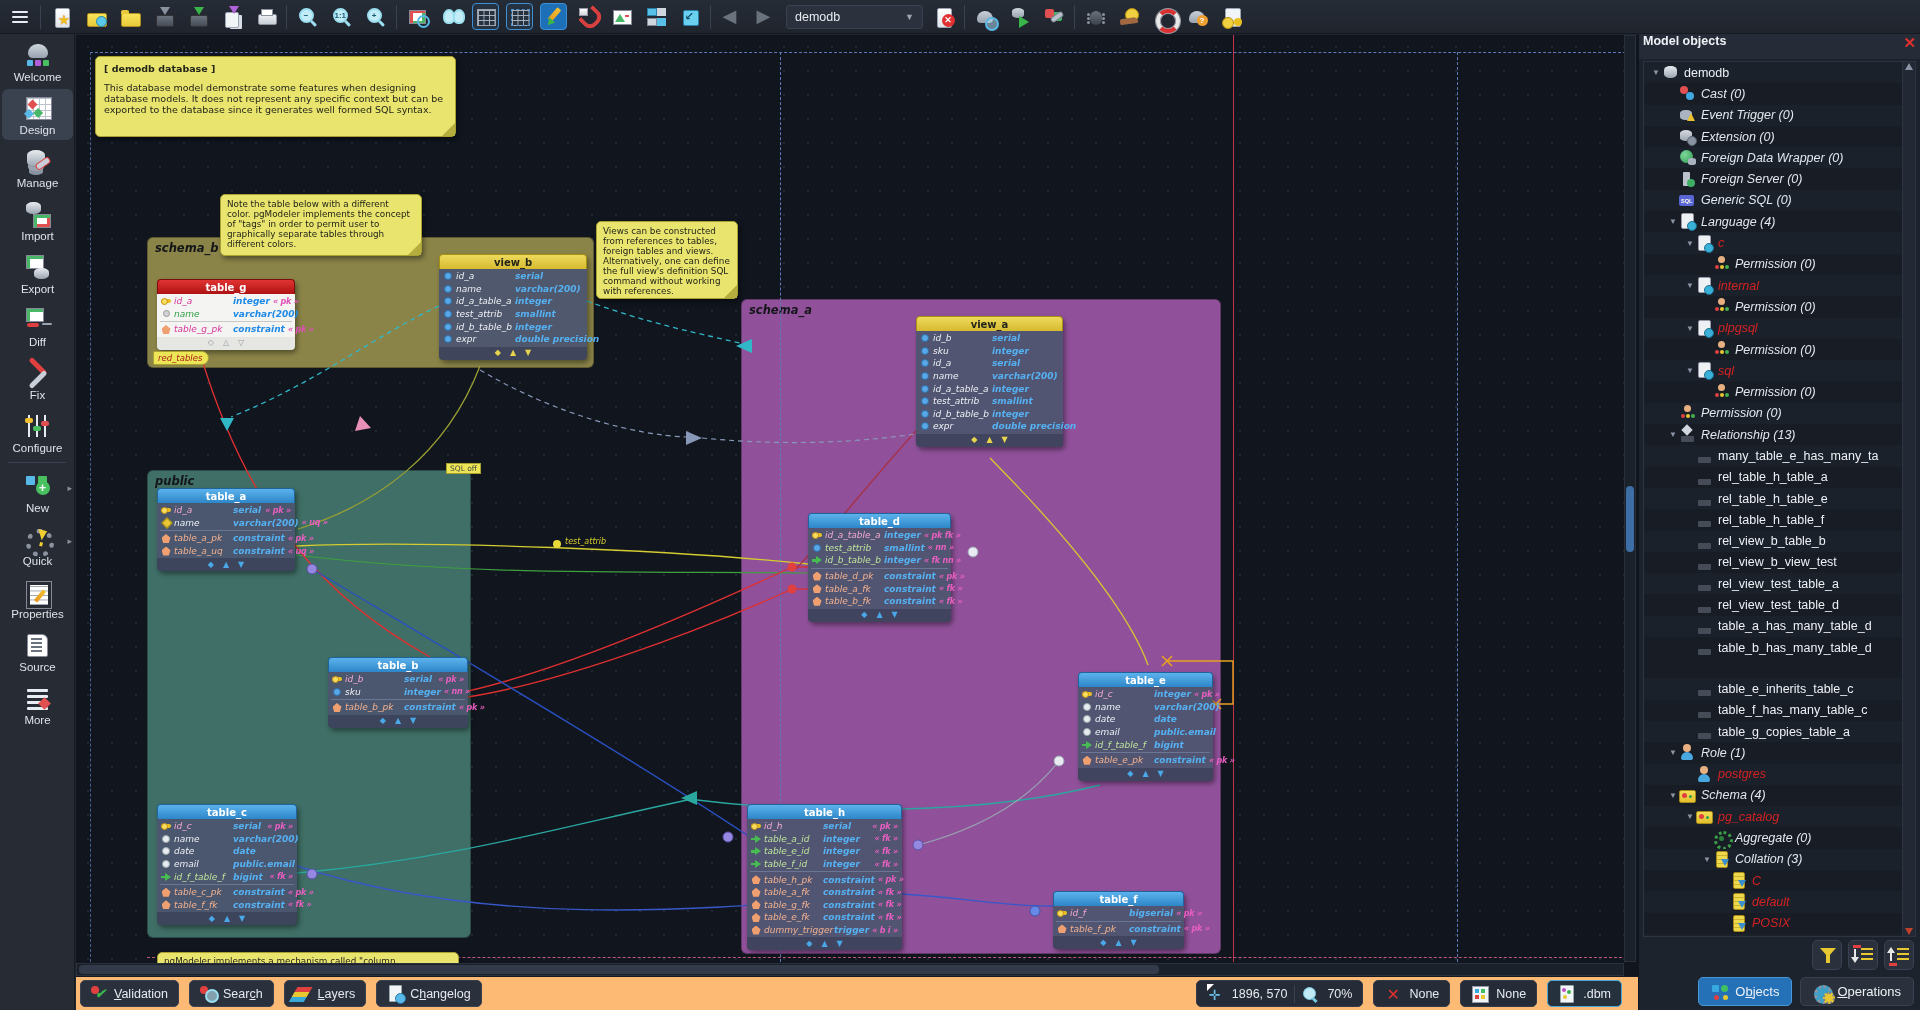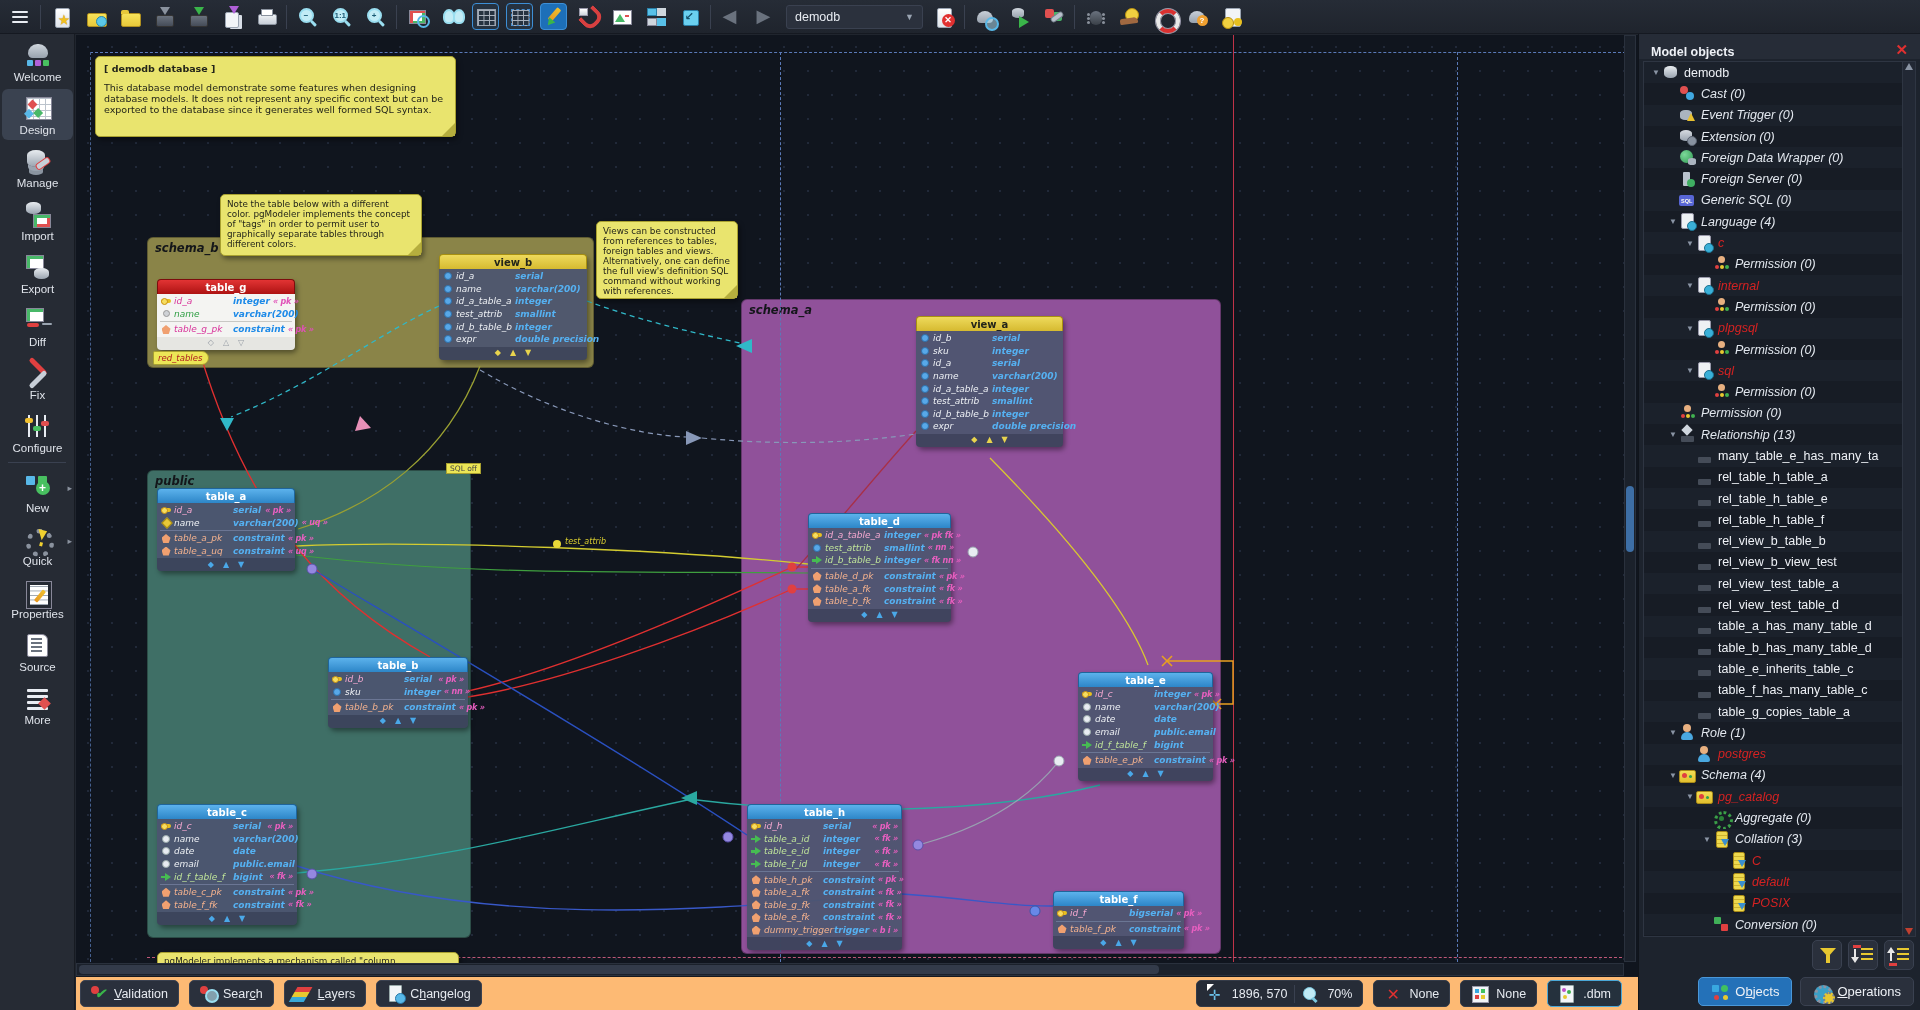--- a/index.html
+++ b/index.html
@@ -147,21 +147,21 @@
 .ric.arrow::after{left:4px;top:1px;border-left:6px solid #46bc52;border-top:4.2px solid transparent;border-bottom:4.2px solid transparent}
 .ric.pent::before{inset:.5px;background:#f0a070;clip-path:polygon(50% 0,100% 42%,81% 100%,19% 100%,0 42%)}
 .fi-b{color:#4aa8e8}.fi-y{color:#e8d44d}.fi-g{color:#9aa0a8}
 
 .cscroll-v{position:absolute;right:2px;top:0;width:12px;height:927px;background:#1b212b;border:1px solid #2a313d;z-index:8}
 .cscroll-v .th{position:absolute;left:1px;width:8px;top:450px;height:66px;background:#3d6ea5;border-radius:4px}
 .cscroll-h{position:absolute;left:0;bottom:0;width:1548px;height:13px;background:#1b212b;border:1px solid #2a313d;z-index:8}
 .cscroll-h .th{position:absolute;top:1px;height:9px;left:2px;width:1080px;background:#333b4a;border-radius:4px}
 
 #panel{position:absolute;left:1638px;top:34px;width:282px;height:976px;background:#1d232d;border-left:1px solid #10141b;z-index:40;display:flex;flex-direction:column}
-#panel-h{height:26px;display:flex;align-items:flex-end;padding:0 12px;background:#262c37}
+#panel-h{height:26px;display:flex;align-items:flex-start;padding:0 4px;background:#262c37}
 #panel-h .t{font-size:12.5px;font-weight:bold;color:#eef1f6}
 #panel-h .x{margin-left:auto;color:#e03030;font-size:15px;font-weight:bold}
 #tree{flex:0 0 876px;margin:2px 4px 0 4px;border:1px solid #2e3542;background:#171c25;overflow:hidden;position:relative}
 .trow{display:flex;align-items:center;height:21.3px;font-size:12.5px;color:#eef1f6;padding-right:14px;white-space:nowrap;overflow:hidden}
 .trow:nth-child(odd){background:#1b212b}
 .exp{width:12px;flex:0 0 12px;color:#8a94a4;font-size:8px;text-align:center}
 .tl-group{font-style:italic;color:#e2e7ee}
 .tl-sys{font-style:italic;color:#d42222}
 .tl-obj{color:#eef1f6}
 .tic{position:relative;width:18px;height:17px;flex:0 0 18px;margin-right:4px}
@@ -1068,21 +1068,21 @@
         <div class="trow" style="padding-left: 40px;">
           <span class="exp"></span>
           <i class="tic tc-rel-1n"></i>
           <span class="tl-obj">table_a_has_many_table_d</span>
         </div>
         <div class="trow" style="padding-left: 40px; text-align: center;">
           <span class="exp"></span>
           <i class="tic tc-rel-1n"></i>
           <span class="tl-obj">table_b_has_many_table_d</span>
         </div>
-        <div class="trow" style="padding-left: 40px;">
+        <div class="trow" style="padding-left: 40px; margin-top: 20px;">
           <span class="exp"></span>
           <i class="tic tc-rel-gen"></i>
           <span class="tl-obj">table_e_inherits_table_c</span>
         </div>
         <div class="trow" style="padding-left: 40px;">
           <span class="exp"></span>
           <i class="tic tc-rel-1n"></i>
           <span class="tl-obj">table_f_has_many_table_c</span>
         </div>
         <div class="trow" style="padding-left: 40px;">

